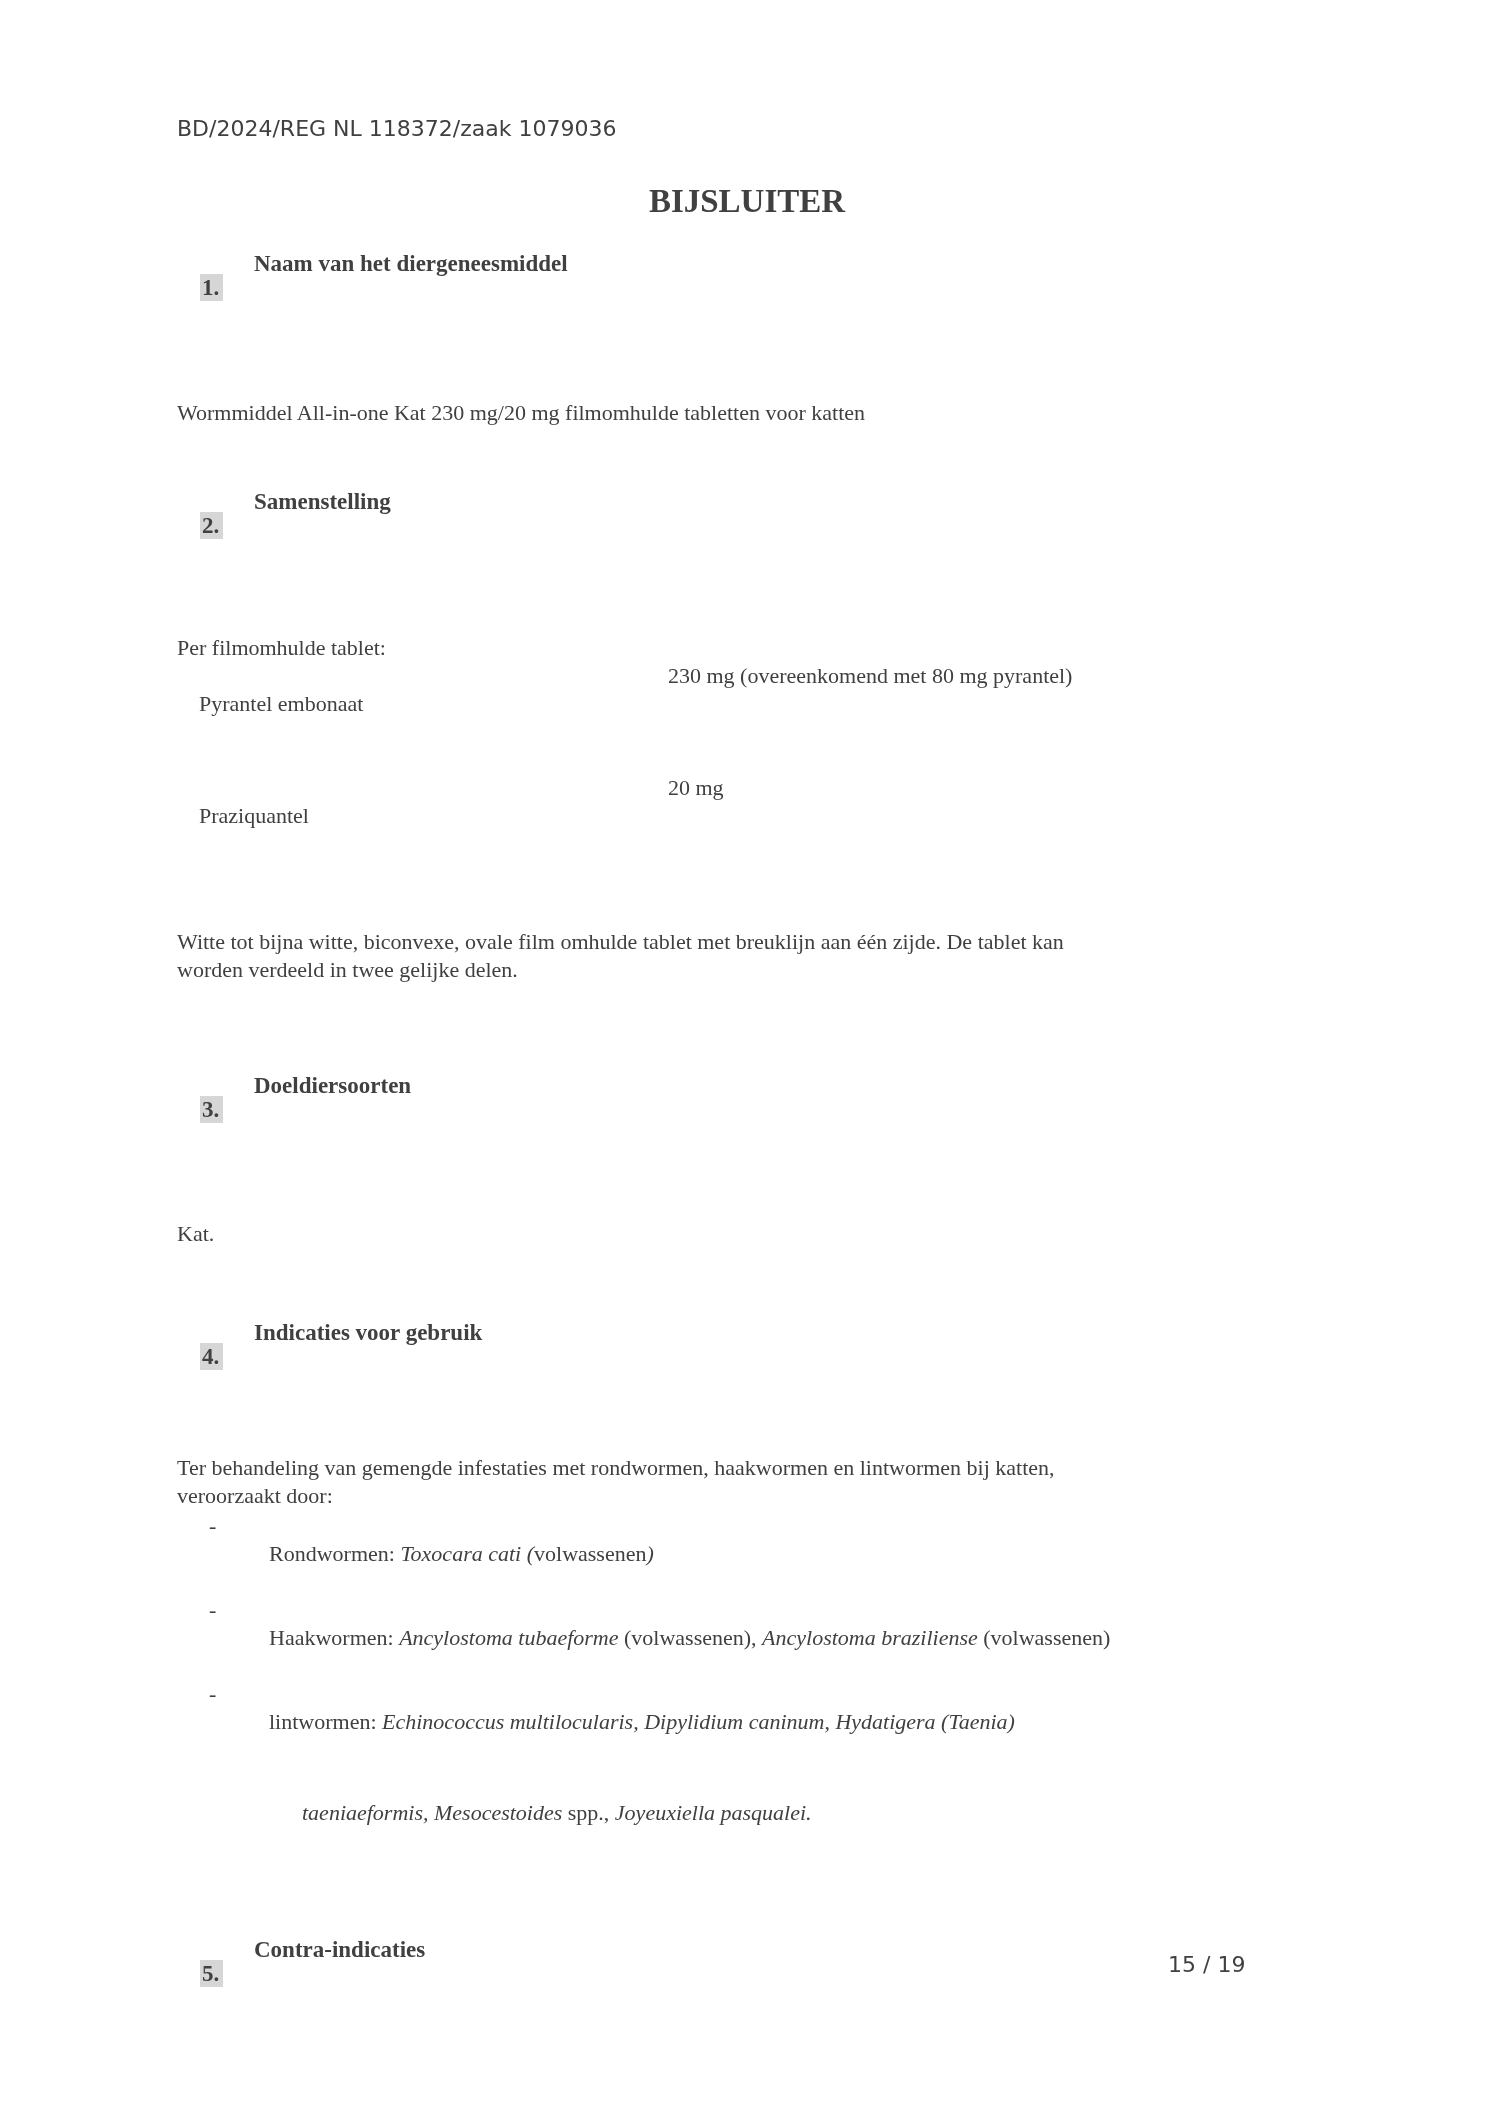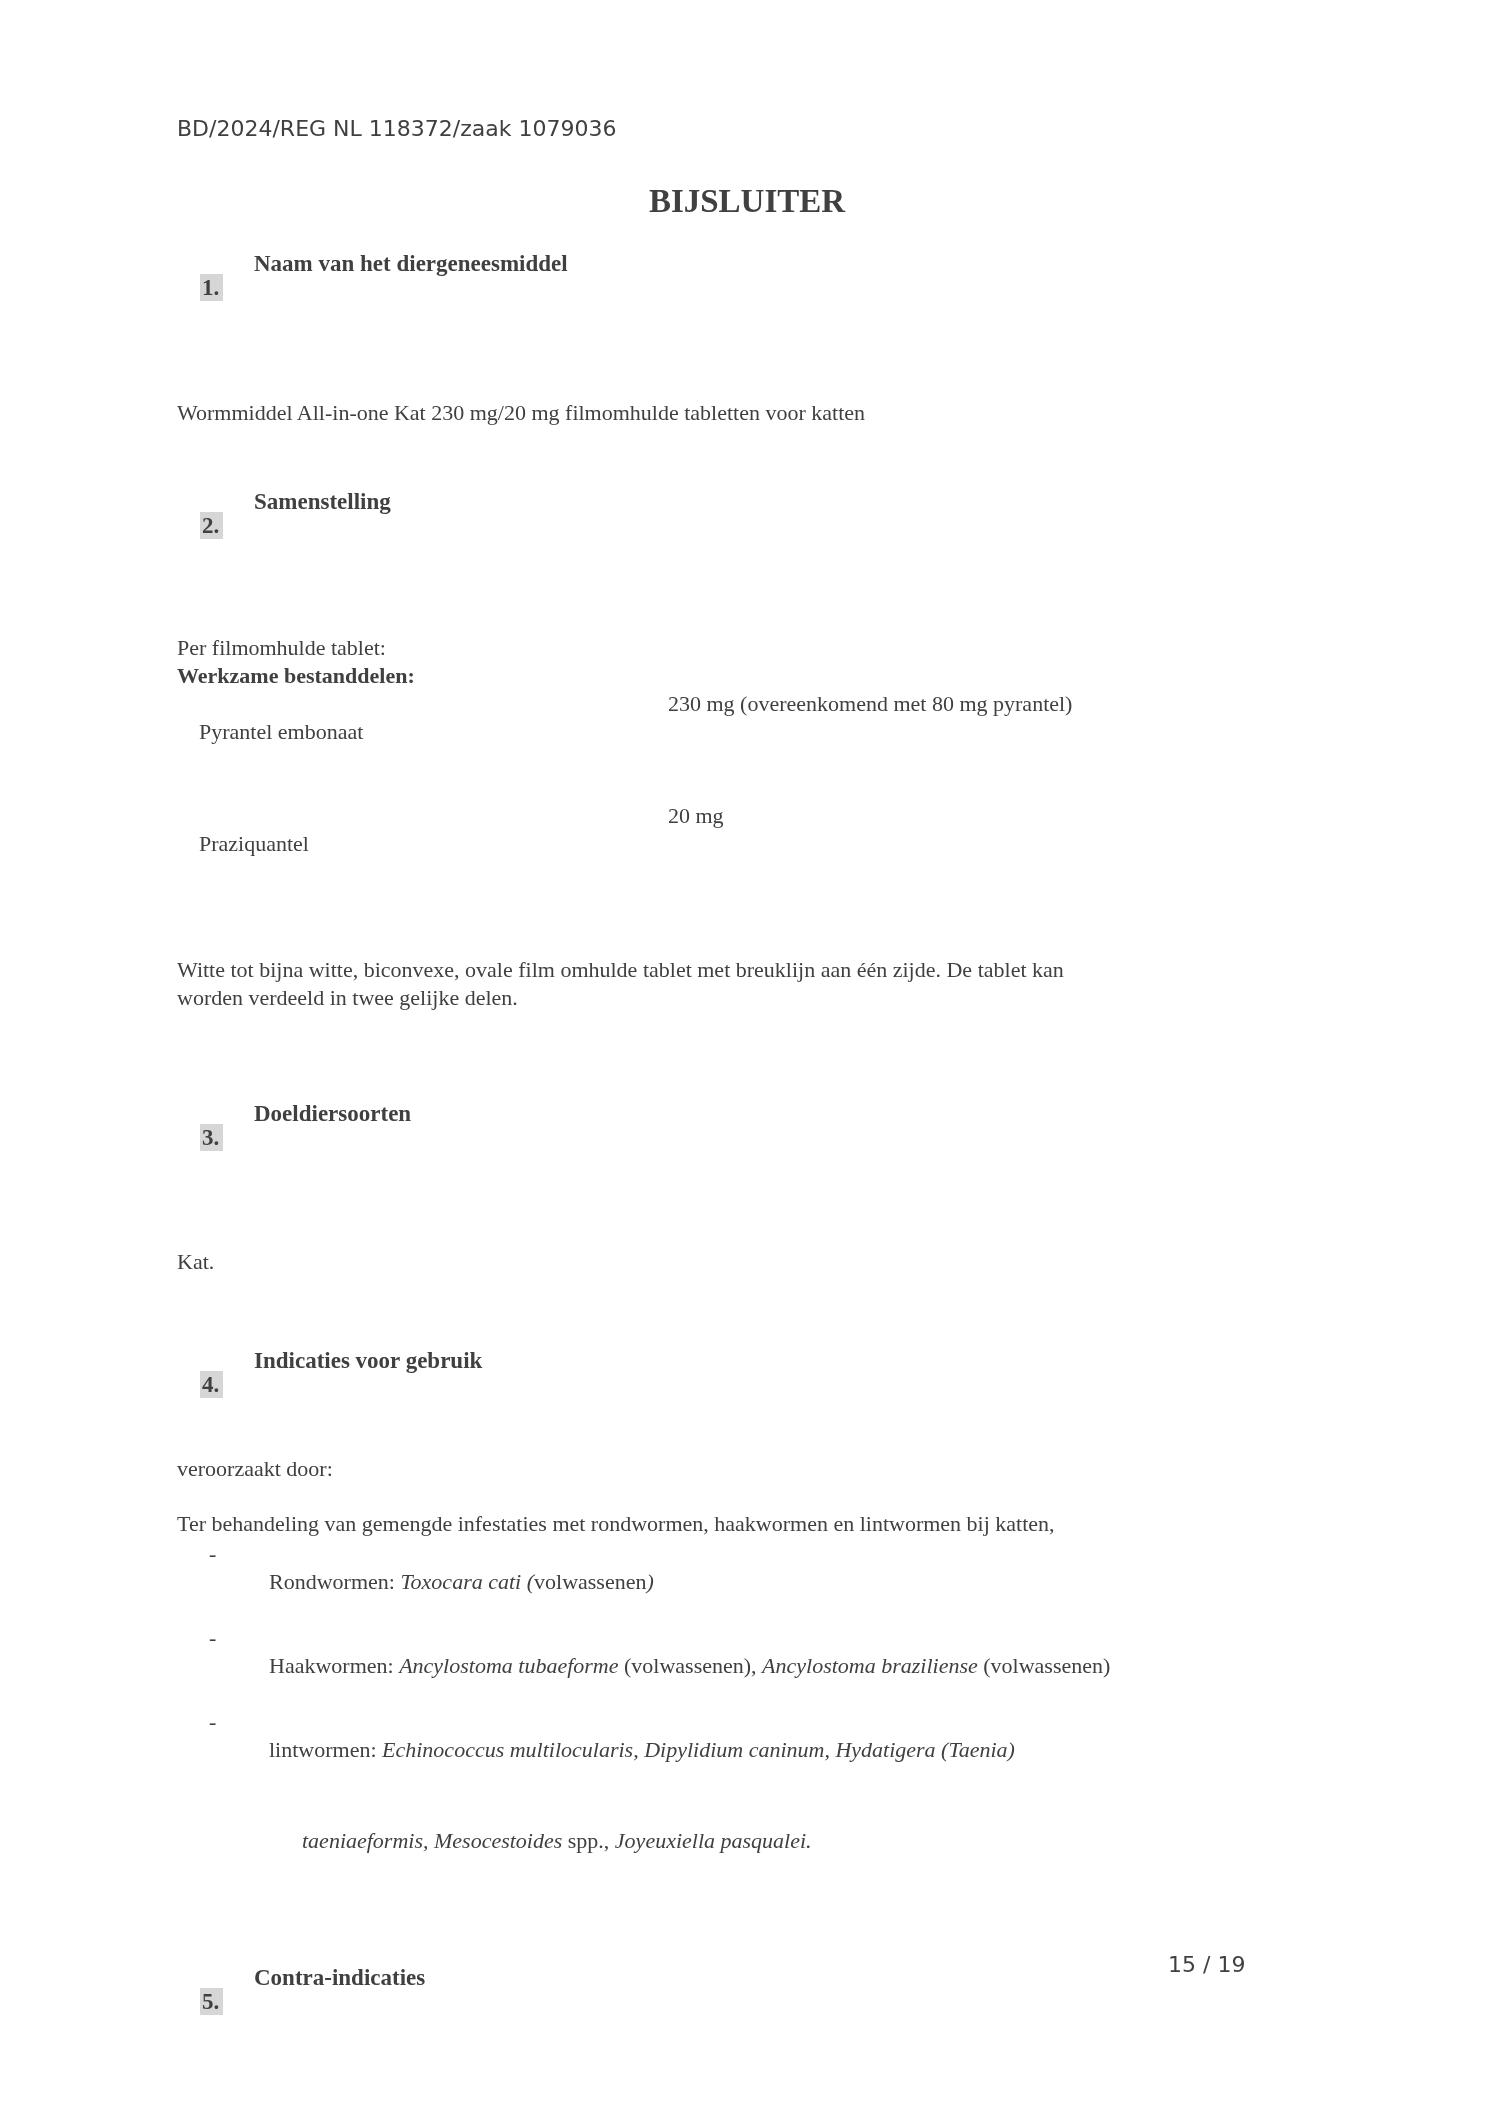--- a/index.html
+++ b/index.html
@@ -70,21 +70,20 @@
     <span class="num">1.</span>
     <span class="label">Naam van het diergeneesmiddel</span>
   </div>
   <div class="line" style="margin-top:41px">Wormmiddel All-in-one Kat 230 mg/20 mg filmomhulde tabletten voor katten</div>
 
   <div class="heading" style="margin-top:57px">
     <span class="num">2.</span>
     <span class="label">Samenstelling</span>
   </div>
   <div class="line" style="margin-top:38px">Per filmomhulde tablet:</div>
-  <div class="line bold">Werkzame bestanddelen:</div>
   <div class="comprow">
     <span>Pyrantel embonaat</span>
     <span class="val">230 mg (overeenkomend met 80 mg pyrantel)</span>
   </div>
   <div class="comprow">
     <span>Praziquantel</span>
     <span class="val">20 mg</span>
   </div>
   <div class="line" style="margin-top:42px">Witte tot bijna witte, biconvexe, ovale film omhulde tablet met breuklijn aan één zijde. De tablet kan</div>
   <div class="line">worden verdeeld in twee gelijke delen.</div>
@@ -92,22 +91,22 @@
   <div class="heading" style="margin-top:84px">
     <span class="num">3.</span>
     <span class="label">Doeldiersoorten</span>
   </div>
   <div class="line" style="margin-top:40px">Kat.</div>
 
   <div class="heading" style="margin-top:67px">
     <span class="num">4.</span>
     <span class="label">Indicaties voor gebruik</span>
   </div>
+  <div class="line" style="margin-top:27px">Ter behandeling van gemengde infestaties met rondwormen, haakwormen en lintwormen bij katten,</div>
   <div class="line">veroorzaakt door:</div>
-  <div class="line" style="margin-top:27px">Ter behandeling van gemengde infestaties met rondwormen, haakwormen en lintwormen bij katten,</div>
   <div class="bullet" style="margin-top:2px">
     <span class="dash">-</span><span>Rondwormen: </span><span class="it">Toxocara cati (</span><span>volwassenen</span><span class="it">)</span>
   </div>
   <div class="bullet">
     <span class="dash">-</span><span>Haakwormen: </span><span class="it">Ancylostoma tubaeforme</span><span> (volwassenen), </span><span class="it">Ancylostoma braziliense</span><span> (volwassenen)</span>
   </div>
   <div class="bullet">
     <span class="dash">-</span><span>lintwormen: </span><span class="it">Echinococcus multilocularis, Dipylidium caninum, Hydatigera (Taenia)</span>
   </div>
   <div class="bullet-wrap" style="margin-top:7px">

